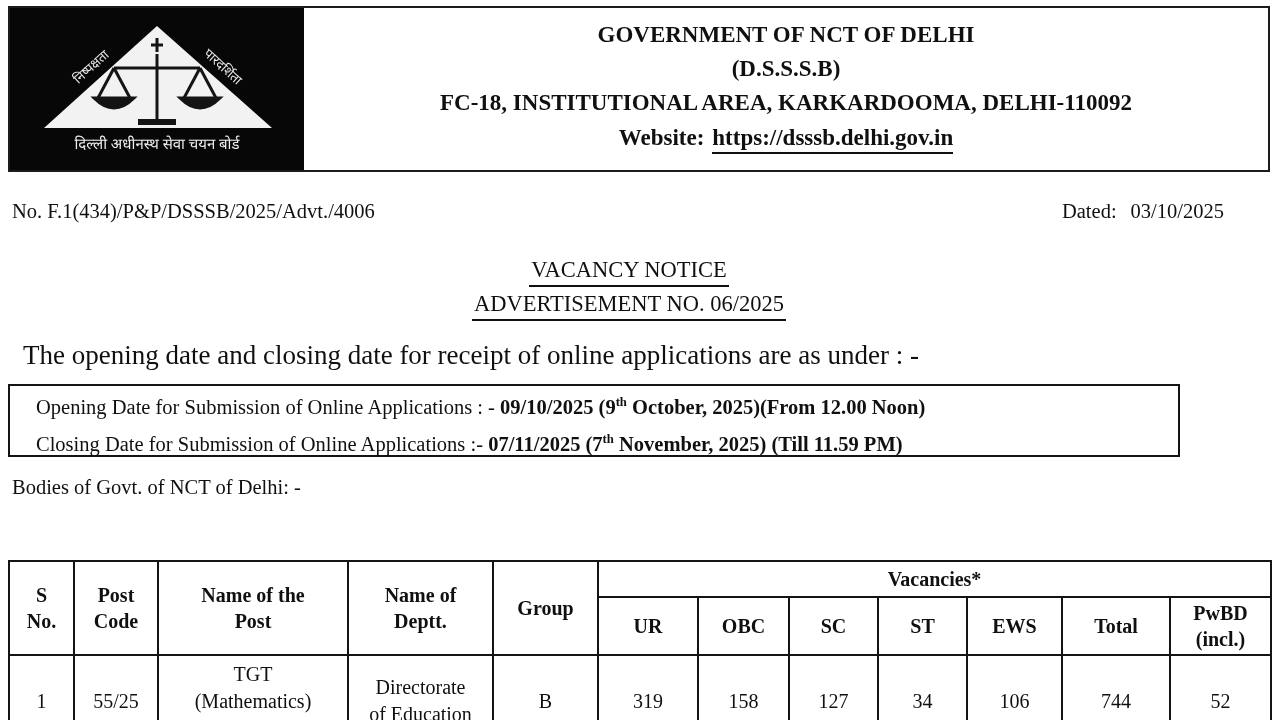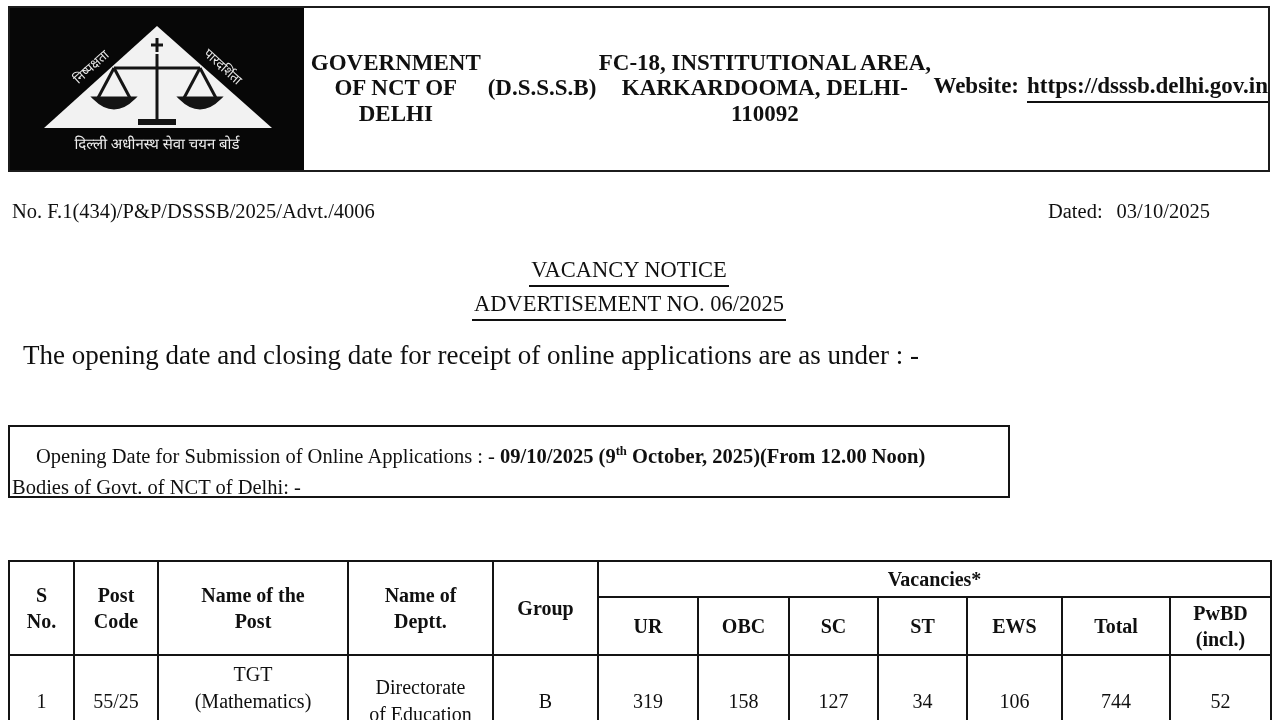--- a/index.html
+++ b/index.html
@@ -11,57 +11,57 @@
   }
 
   
   .header-box {
     position:absolute; left:8px; top:6px; width:1262px; height:166px;
     border:2px solid #1c1c1c; display:flex;
   }
   .logo-box { width:294px; height:100%; background:#070707; flex:none; }
   .logo-box svg { width:100%; height:100%; display:block; }
   .header-text {
-    flex:1; display:flex; flex-direction:row; justify-content:space-evenly;
-    align-items:center; text-align:center; font-weight:bold; font-size:23px;
+    flex:1; display:flex; flex-direction:column; justify-content:space-evenly;
+    align-items:center; font-weight:bold; font-size:23px;
     padding:5px 0 7px 0; line-height:1.1;
   }
   .website-line { white-space:nowrap; }
   .website-url {
     display:inline-block; margin-left:8px;
     text-decoration-thickness:1.5px; text-underline-offset:3px;
     border-bottom:2px solid #101010; padding-bottom:2px;
   }
 
   
   .ref-row {
-    position:absolute; top:200px; left:12px; right:70px;
+    position:absolute; top:200px; left:12px; right:56px;
     display:flex; justify-content:space-between; font-size:20.5px;
   }
   .dated-wrap { display:flex; gap:14px; }
 
   
   .title-block {
     position:absolute; top:257px; left:0; right:22px; text-align:center;
     font-weight:normal; font-size:22.5px;
   }
   .title-underline {
     display:inline-block; border-bottom:2.5px solid #101010;
     padding:0 2px 2px 2px; margin-bottom:4px;
   }
 
   
   .intro-par { position:absolute; top:340px; left:23px; font-size:27px; }
   .body-par  { position:absolute; top:472px; left:12px; width:1258px; font-size:20.5px; line-height:31px; }
 
   
   .dates-box {
-    position:absolute; top:384px; left:8px; width:1002px; height:73px;
-    border:2.5px solid #141414; padding:8px 10px 0 26px;
-    font-size:20.5px; line-height:32px; white-space:nowrap;margin-top:41px;
+    position:absolute; top:384px; left:8px; width:1172px; height:73px;
+    border:2.5px solid #141414; padding:0 10px 0 26px;
+    font-size:20.5px; line-height:32px; white-space:nowrap;
   }
   .date-val { font-weight:bold; }
   .date-val sup { font-size:0.62em; font-weight:bold; }
 
   
   .vtable {
     position:absolute; top:560px; left:8px; width:1262px;
     border-collapse:collapse; font-size:20px; table-layout:fixed;
   }
   .vtable th, .vtable td {
@@ -139,20 +139,24 @@
     <div><span class="title-underline">VACANCY NOTICE</span></div>
     <div><span class="title-underline">ADVERTISEMENT NO. 06/2025</span></div>
   </div>
 
   <div class="intro-par">The opening date and closing date for receipt of online applications are as under : -</div>
 
   <div class="dates-box">
     <div>
       <span>Opening Date for Submission of Online Applications : -</span>
       <span class="date-val"><span>09/10/2025 (9</span><sup>th</sup><span> October, 2025)(From 12.00 Noon)</span></span>
+    </div>
+    <div>
+      <span>Closing Date for Submission of Online Applications  :-</span>
+      <span class="date-val"><span>07/11/2025 (7</span><sup>th</sup><span> November, 2025) (Till 11.59 PM)</span></span>
     </div>
   </div>
 
   <div class="body-par">
     <div>Bodies of Govt. of NCT of Delhi: -</div>
   </div>
 
   <table class="vtable">
     <colgroup>
       <col style="width:65px">

